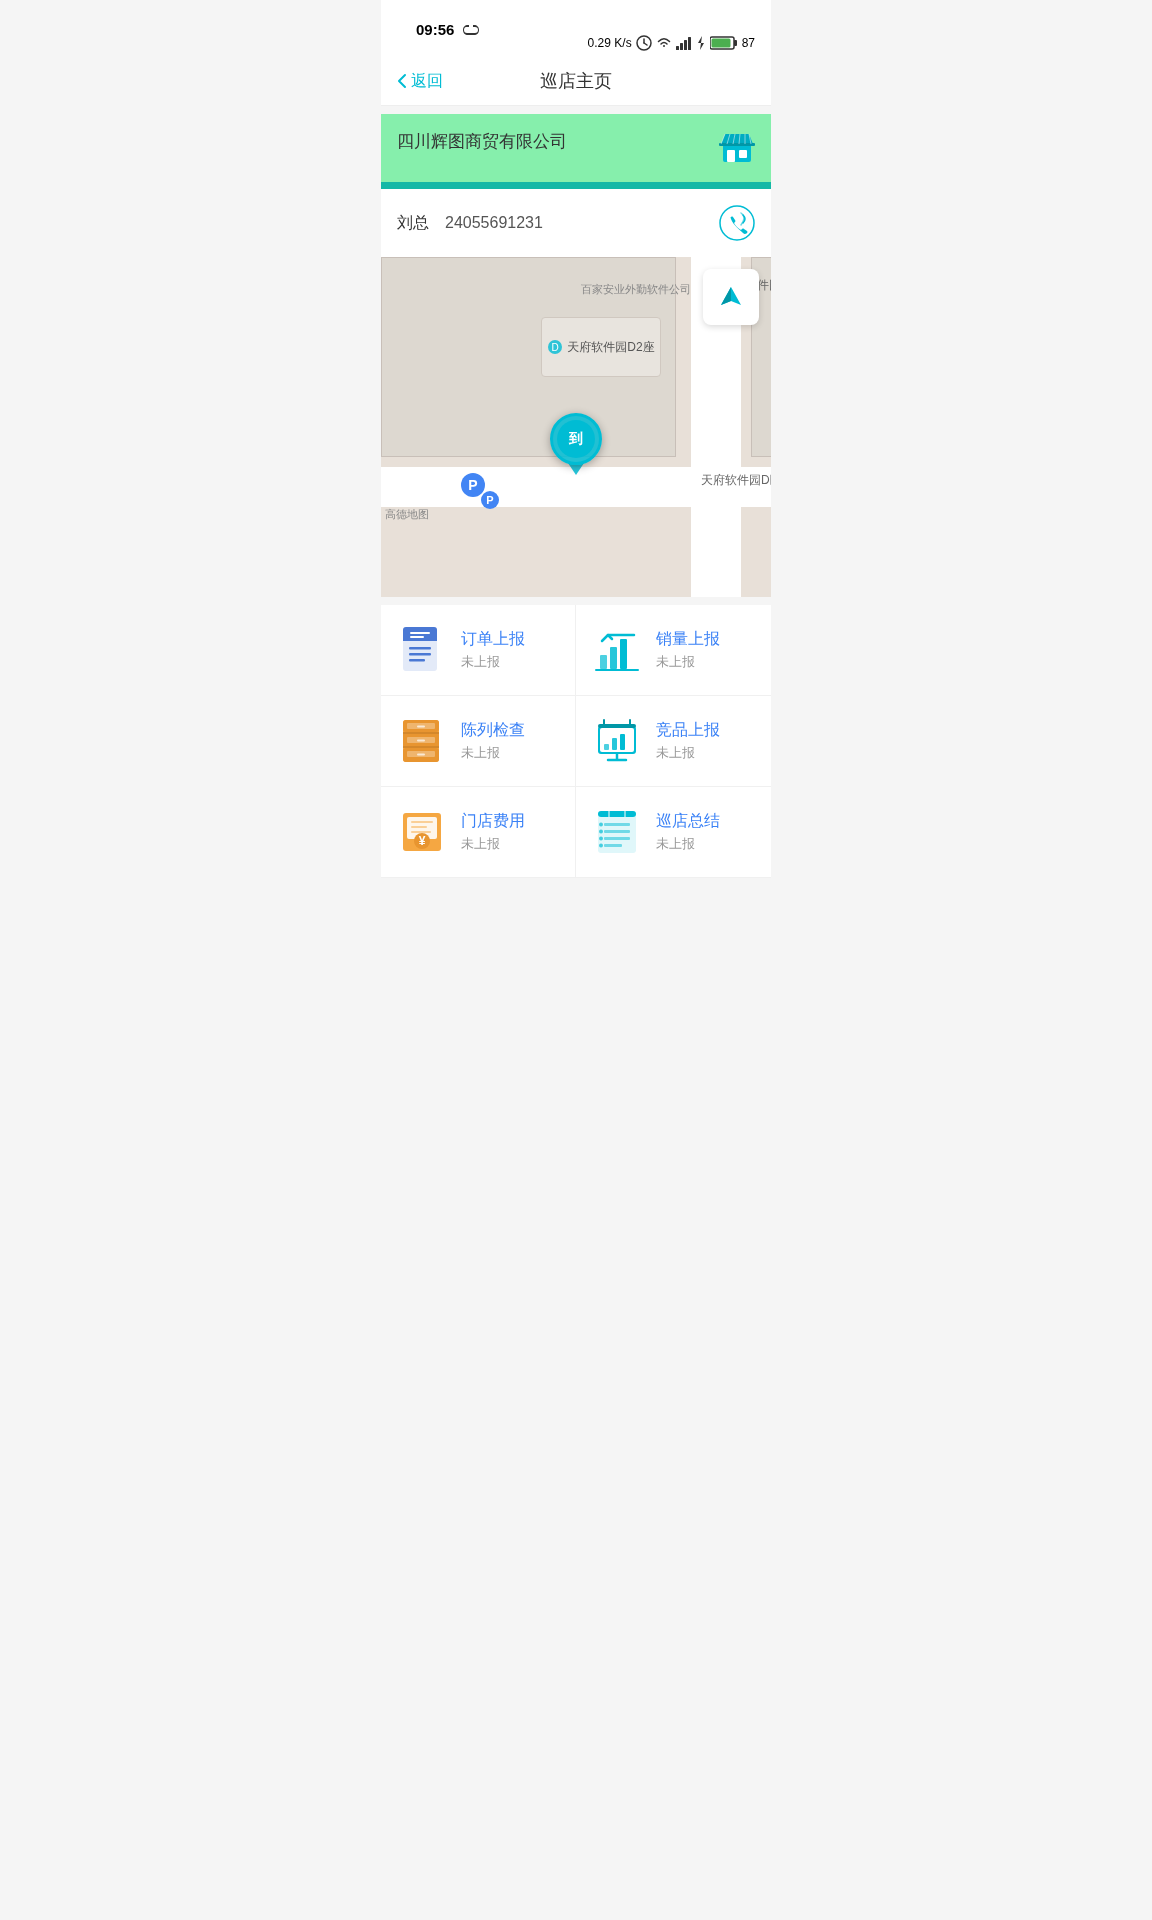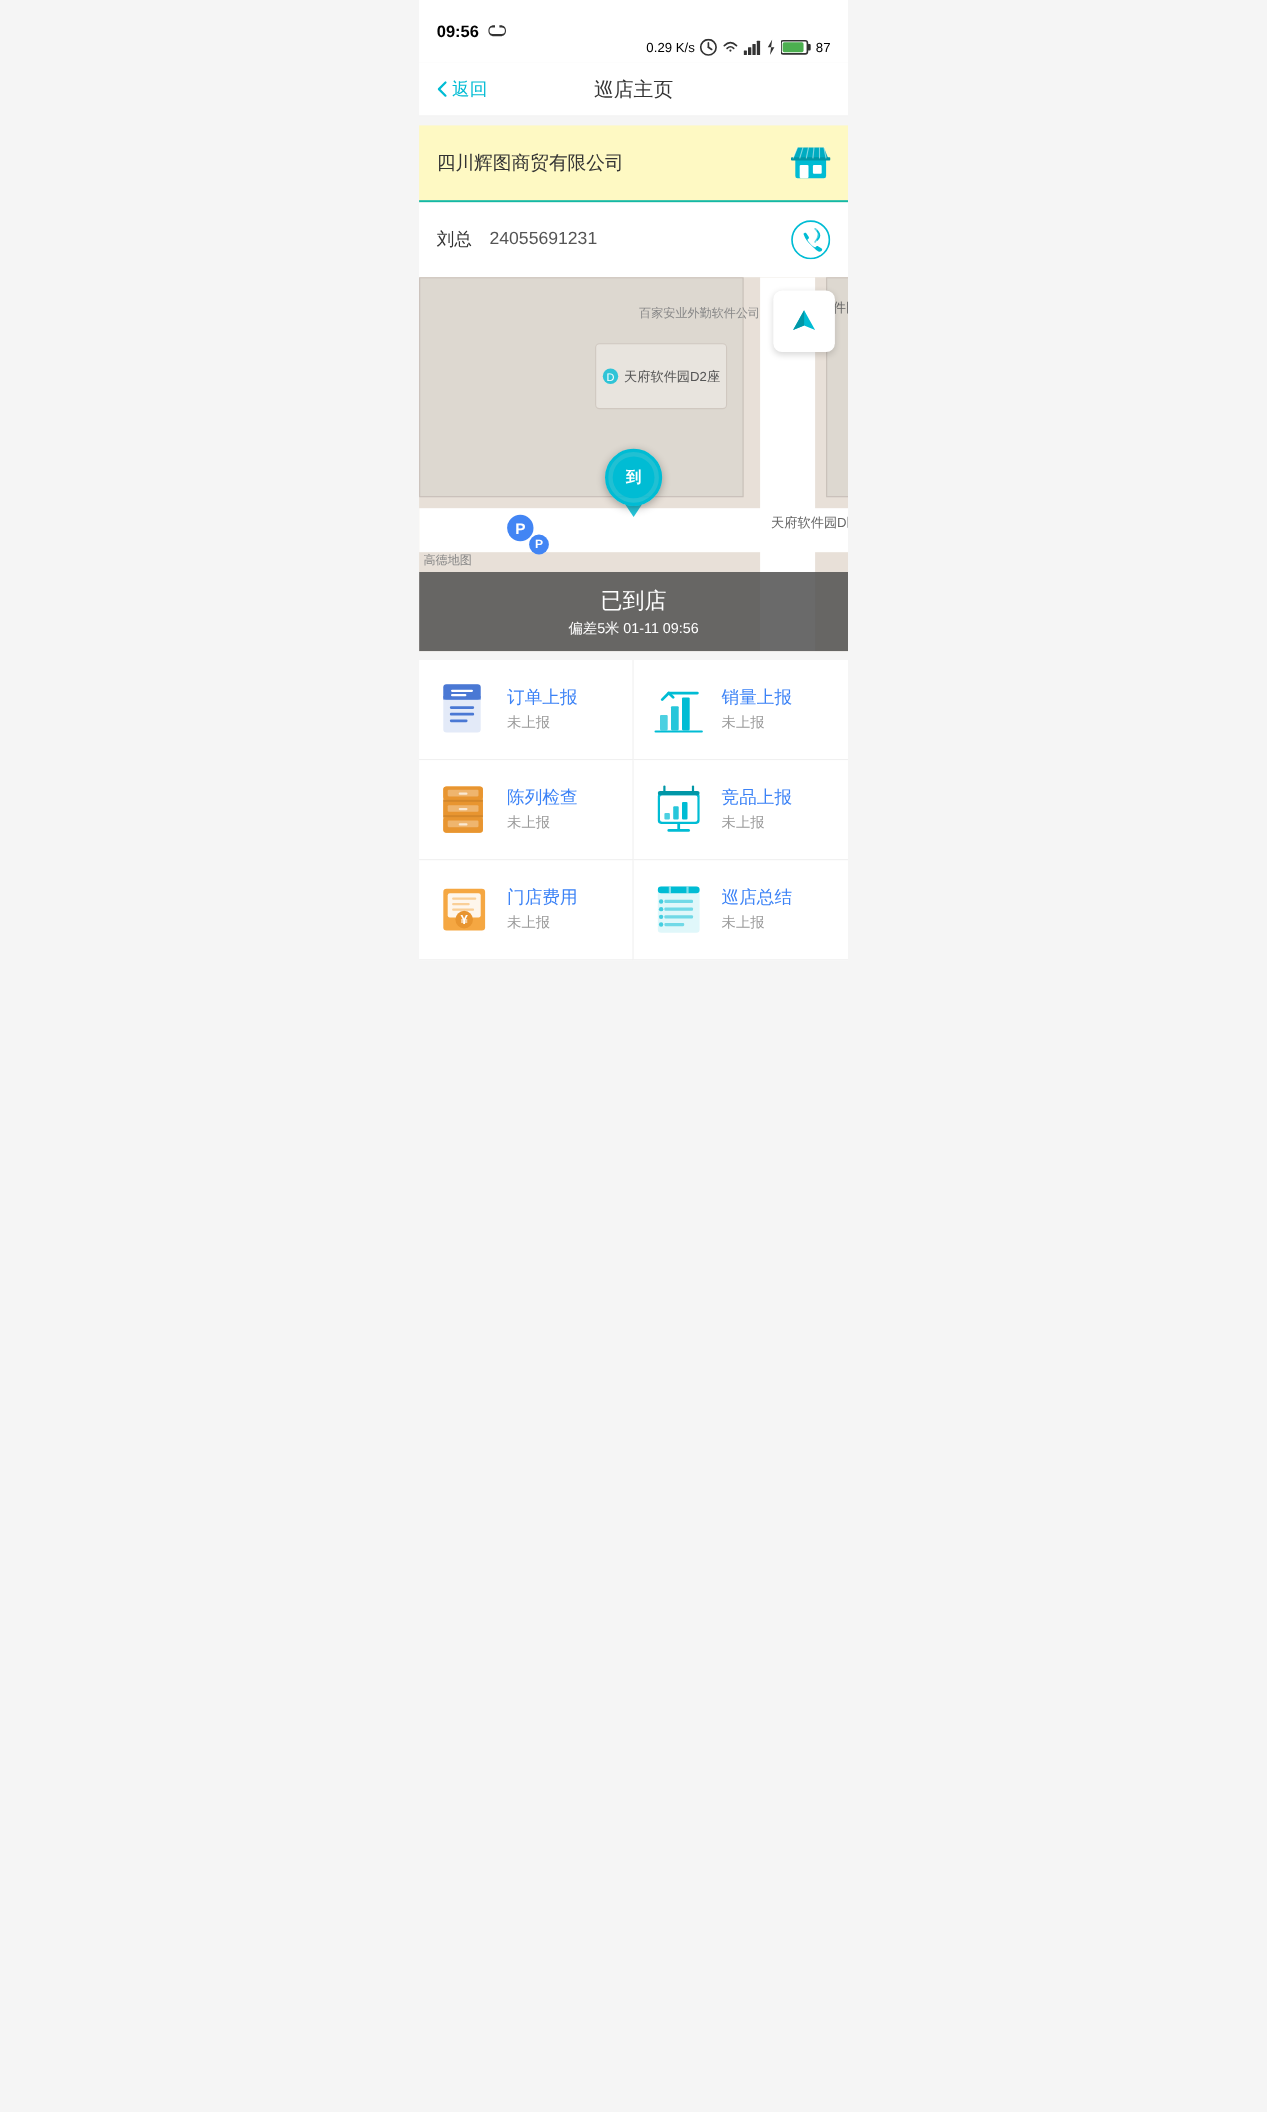--- a/index.html
+++ b/index.html
@@ -16,21 +16,21 @@
     
     .status-bar {
       background: #fff;
       display: flex;
       justify-content: space-between;
       align-items: center;
       padding: 8px 16px 6px;
       font-size: 13px;
       font-weight: 500;
     }
-    .status-left { display: flex; gap: 6px; }
+    .status-left { display: flex; align-items: center; gap: 6px; margin-left: 19px; }
     .status-right { display: flex; align-items: center; gap: 4px; font-size: 12px; margin-top: 27px; }
     .status-time { font-size: 15px; font-weight: 600; }
 
     
     .header {
       background: #fff;
       display: flex;
       align-items: center;
       justify-content: center;
       padding: 12px 16px;
@@ -48,27 +48,26 @@
       gap: 4px;
     }
     .header-title {
       font-size: 18px;
       font-weight: 500;
       color: #333;
     }
 
     
     .company-section {
-      background: #fef9c3;
+      background: #86efac;
       margin-top: 8px;
       padding: 16px;
       display: flex;
-      align-items: center;
       justify-content: space-between;
-      border-bottom: 2px solid #14b8a6;
+      border-bottom: 7px solid #14b8a6;
     }
     .company-name {
       font-size: 17px;
       color: #333;
       font-weight: 400;
     }
     .store-icon {
       width: 36px;
       height: 36px;
       color: #00bcd4;
@@ -413,24 +412,20 @@
           <span style="color:white; font-size:14px; font-weight:bold;">到</span>
         </div>
       </div>
       <div class="pin-tail"></div>
     </div>
 
     <div class="map-watermark">高德地图</div>
   </div>
 
   <div class="map-actions">
-    <div class="arrived-btn">
-      <span class="arrived-main">已到店</span>
-      <span class="arrived-sub">偏差5米 01-11 09:56</span>
-    </div>
   </div>
 </div>
 
 <div class="menu-grid">
 
   <div class="menu-item">
     <div class="menu-icon-wrap">
       <svg width="46" height="50" viewBox="0 0 46 50">
         <rect x="4" y="2" width="34" height="44" rx="3" fill="#e3eaf8"></rect>
         <rect x="4" y="2" width="34" height="14" rx="3" fill="#4a78d4"></rect>

